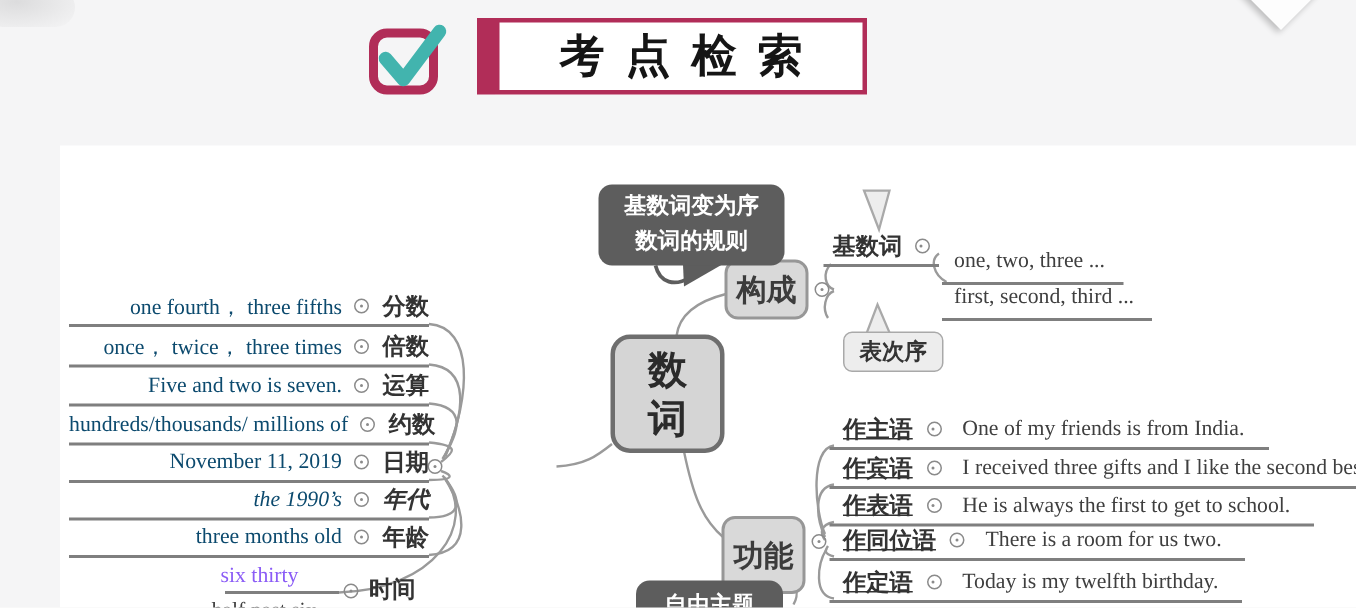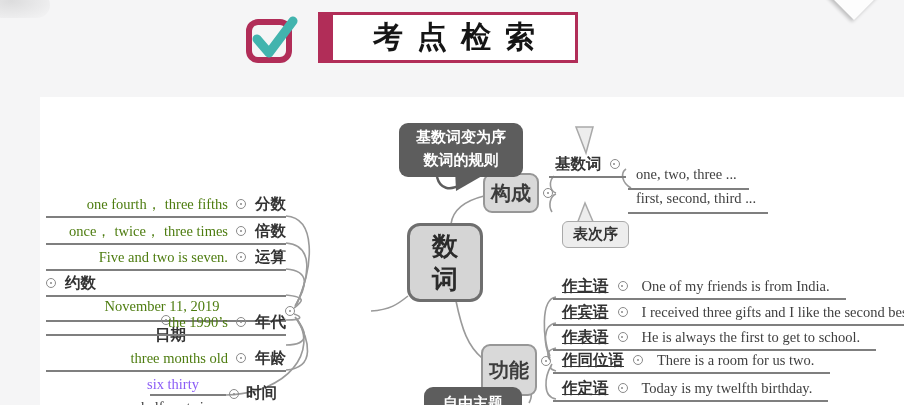--- a/index.html
+++ b/index.html
@@ -51,21 +51,21 @@
 
   
   .dot{display:inline-block;width:10px;height:10px;border:1.5px solid #8a8a8a;border-radius:50%;
     box-sizing:border-box;position:relative;flex:none;align-self:center;}
   .dot::after{content:"";position:absolute;left:2.5px;top:2.5px;width:2px;height:2px;border-radius:50%;background:#8a8a8a;}
   .abs-dot{position:absolute;z-index:2;}
 
   
   .lrow{position:absolute;z-index:2;left:46px;width:240px;height:20px;display:flex;align-items:center;
     border-bottom:2px solid #7f7f7f;padding-bottom:2px;}
-  .eng{flex:1;text-align:right;font-family:"Liberation Serif",serif;font-size:14.5px;color:#4d7c0f;
+  .eng{flex:1;text-align:right;font-family:"Liberation Serif",serif;font-size:14.5px;color:#0c4a6e;
     white-space:nowrap;padding-right:8px;}
   .zh{font-size:15.5px;font-weight:600;color:#333;padding-left:9px;white-space:nowrap;}
 
   
   .time-eng1{position:absolute;z-index:2;left:120px;top:376px;width:106px;text-align:center;
     font-family:"Liberation Serif",serif;font-size:14.5px;color:#8b5cf6;}
   .time-line{position:absolute;z-index:2;left:150px;top:394px;width:76px;border-top:2px solid #7f7f7f;}
   .time-eng2{position:absolute;z-index:2;left:120px;top:399px;width:112px;text-align:center;
     font-family:"Liberation Serif",serif;font-size:14.5px;color:#3f3f3f;}
   .time-zh{position:absolute;z-index:2;left:246px;top:383px;font-size:15.5px;font-weight:600;color:#333;}
@@ -188,29 +188,30 @@
     <span class="eng">once， twice， three times</span>
     <span class="dot"></span>
     <span class="zh">倍数</span>
   </div>
   <div class="lrow" style="top:247px;">
     <span class="eng">Five and two is seven.</span>
     <span class="dot"></span>
     <span class="zh">运算</span>
   </div>
   <div class="lrow" style="top:273px;">
+    <span class="eng">hundreds/thousands/ millions of</span>
     <span class="dot"></span>
     <span class="zh">约数</span>
   </div>
-  <div class="lrow" style="top:298px;flex-direction:column;">
+  <div class="lrow" style="top:298px;">
     <span class="eng">November 11, 2019</span>
     <span class="dot"></span>
     <span class="zh">日期</span>
   </div>
-  <div class="lrow" style="top:312px;">
+  <div class="lrow" style="top:323px;font-style:italic;">
     <span class="eng">the 1990’s</span>
     <span class="dot"></span>
     <span class="zh">年代</span>
   </div>
   <div class="lrow" style="top:348px;">
     <span class="eng">three months old</span>
     <span class="dot"></span>
     <span class="zh">年龄</span>
   </div>
 

